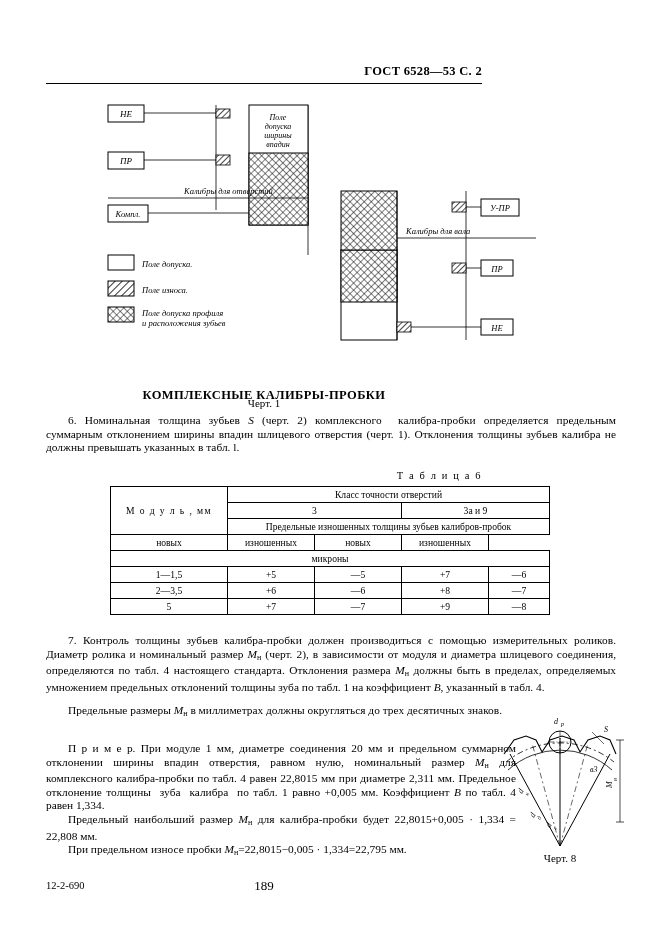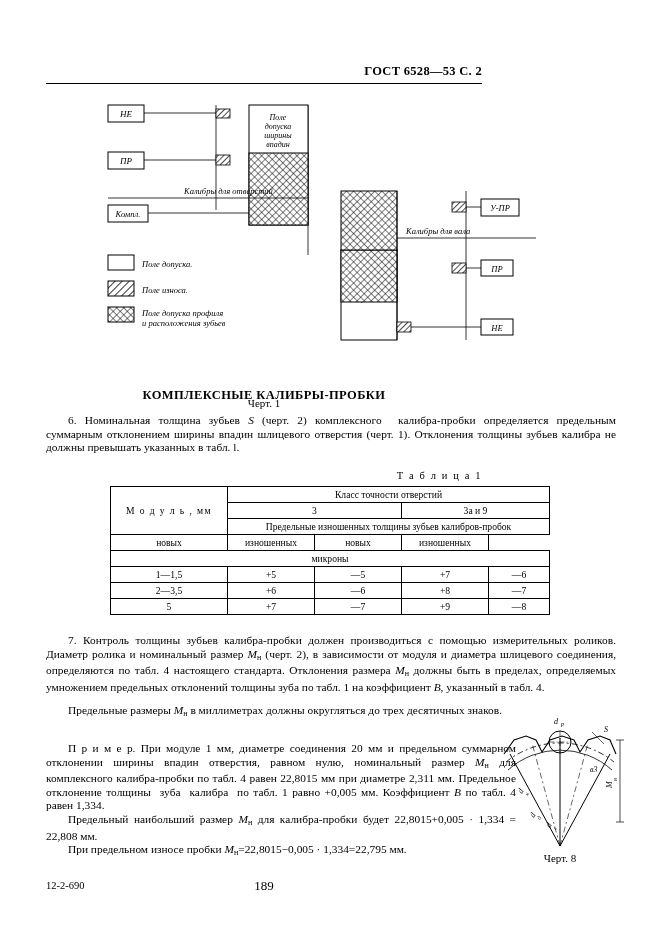--- a/index.html
+++ b/index.html
@@ -251,21 +251,21 @@
   </div>
 
   <div id="fig1-caption" class="figcaption">Черт. 1</div>
 
   <div class="section-title">КОМПЛЕКСНЫЕ КАЛИБРЫ-ПРОБКИ</div>
 
   <div class="para" id="p6">
     <span class="ind"></span>6. Номинальная толщина зубьев <i>S</i> (черт. 2) комплексного&nbsp; калибра-пробки определяется предельным суммарным отклонением ширины впадин шлицевого отверстия (черт. 1). Отклонения толщины зубьев калибра не должны превышать указанных в табл. l.
   </div>
 
-  <div class="table-label">Т а б л и ц а  1</div>
+  <div class="table-label">Т а б л и ц а  6</div>
 
   <div class="tbl-wrap">
     <table class="main">
       <tbody>
           <tr>
         <td rowspan="3" style="width:112px" class="modul-cell">М о д у л ь ,  мм</td>
         <td colspan="4">Класс точности отверстий</td>
       </tr>
       <tr>
         <td colspan="2">3</td>

